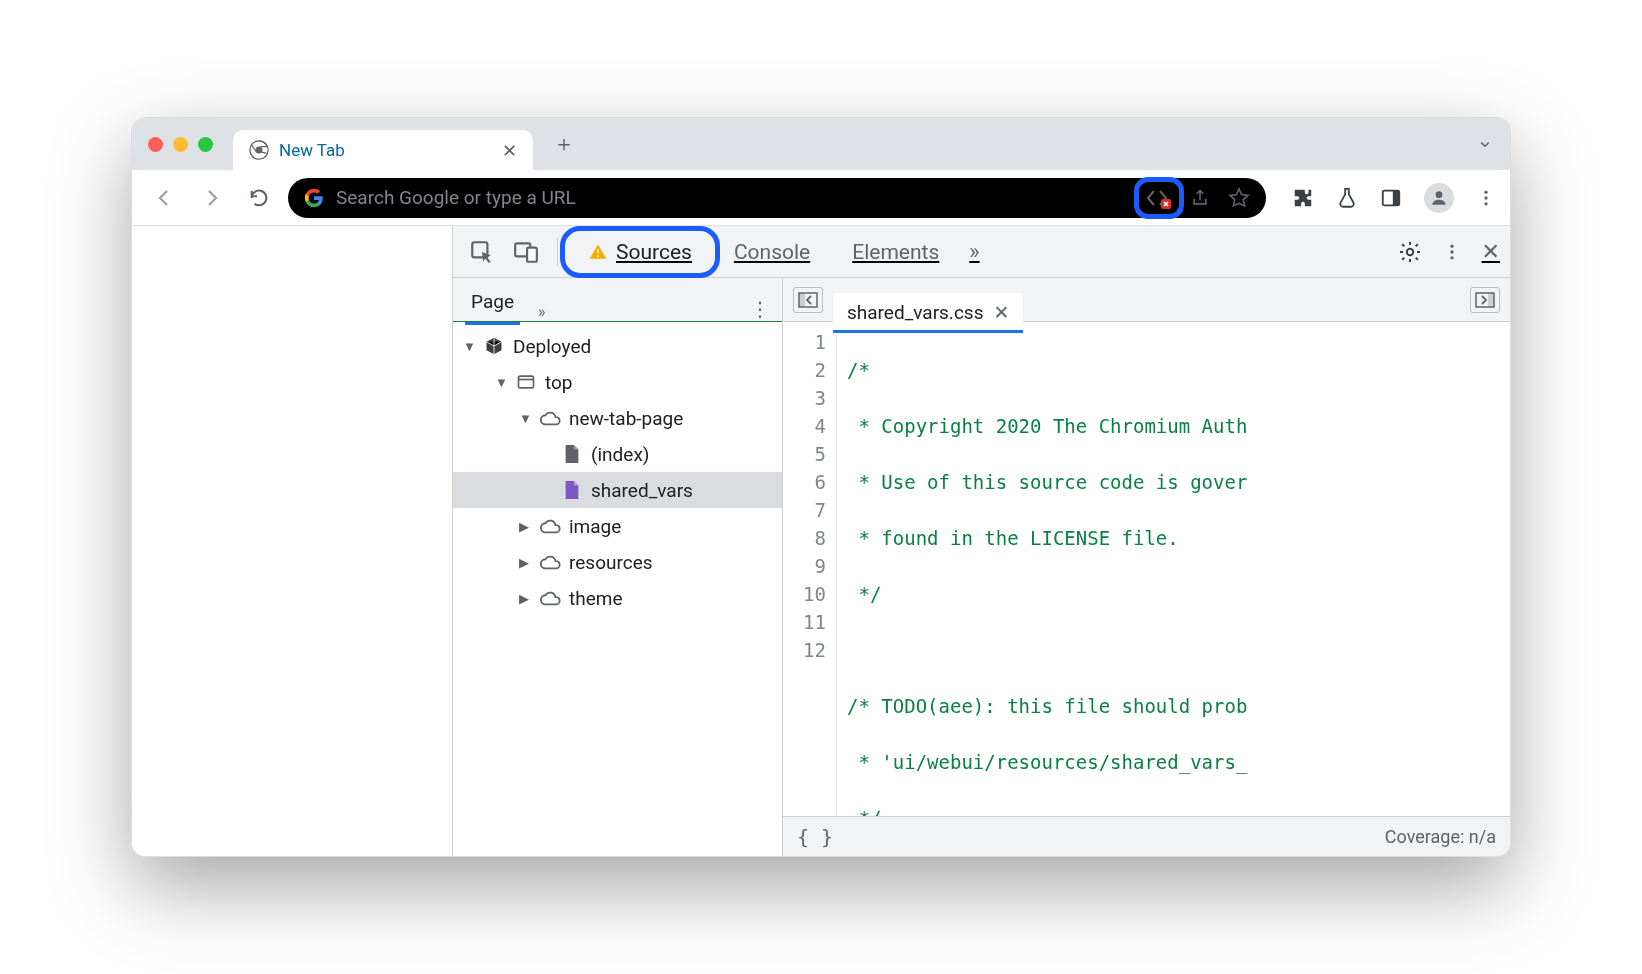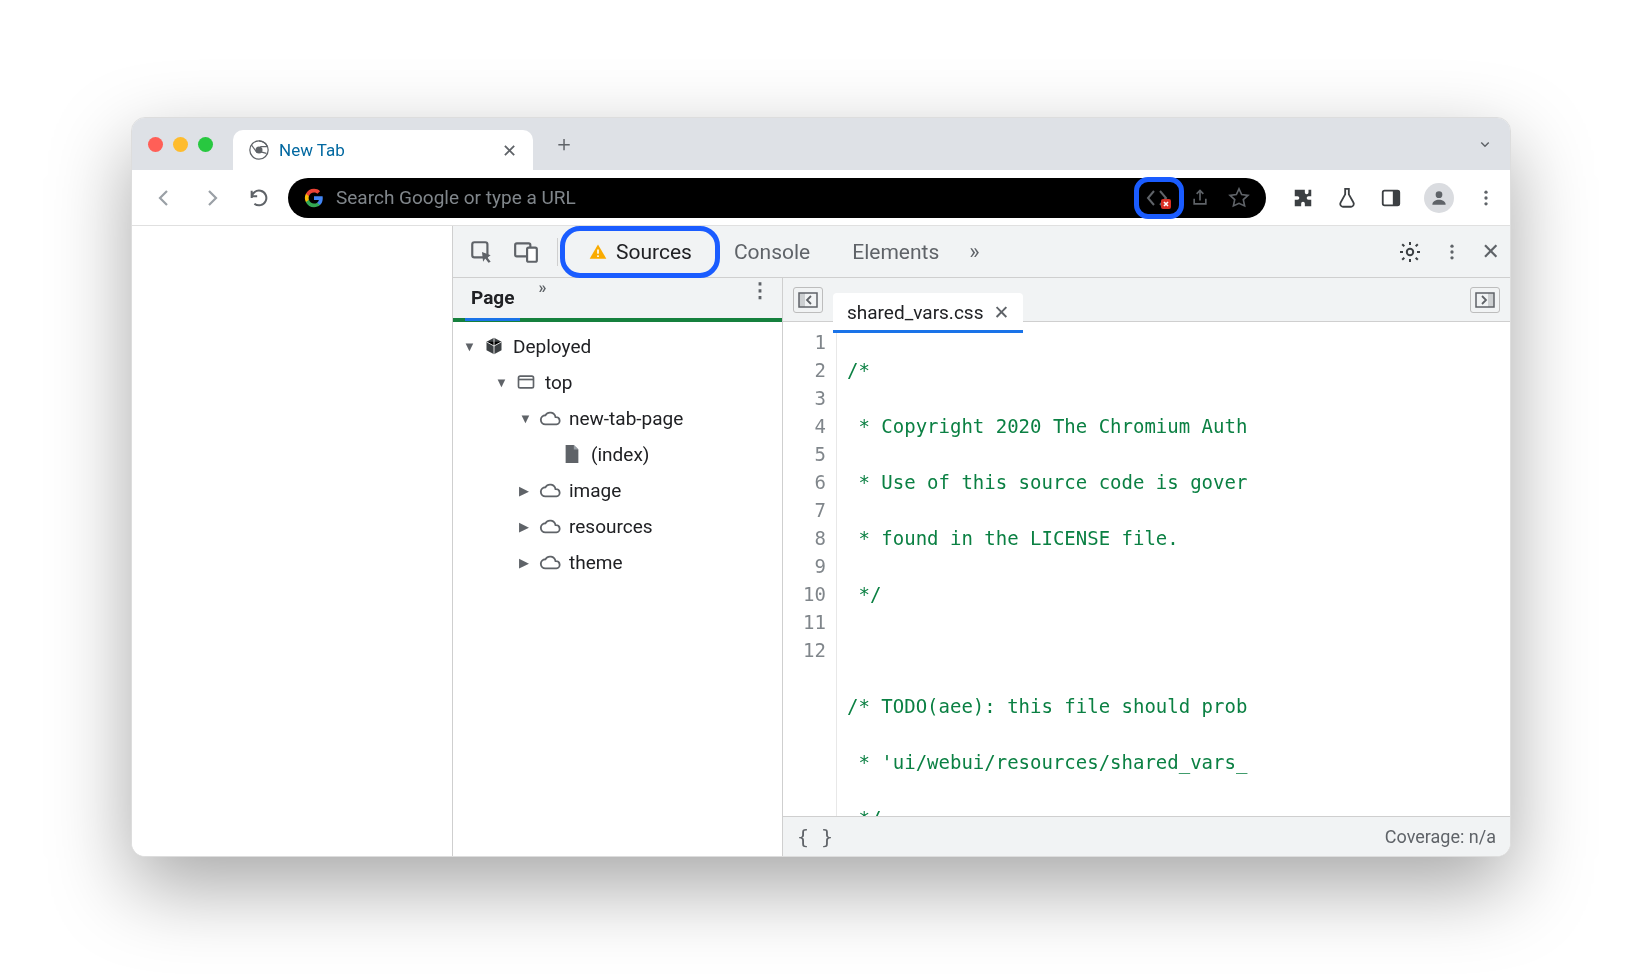--- a/index.html
+++ b/index.html
@@ -94,20 +94,21 @@
 .page-area { width: 320px; background: #fff; }
 .devtools { flex: 1; display: flex; flex-direction: column; border-left: 1px solid #cfcfcf; }
 .dt-tabbar {
   height: 52px;
   background: #f1f3f4;
   display: flex;
   align-items: center;
   padding: 0 10px;
   gap: 6px;
   border-bottom: 1px solid #cfcfcf;
+  text-decoration: underline;
 }
 .dt-tool { color: #5f6368; padding: 6px; }
 .dt-divider { width: 1px; height: 28px; background: #cfcfcf; margin: 0 6px; }
 .dt-tab {
   padding: 8px 18px;
   font-size: 21px;
   color: #5f6368;
   display: flex;
   align-items: center;
   gap: 8px;
@@ -132,25 +133,24 @@
 .sidebar {
   width: 330px;
   border-right: 1px solid #cfcfcf;
   display: flex;
   flex-direction: column;
 }
 .sidebar-tabs {
   height: 44px;
   background: #f1f3f4;
   display: flex;
-  align-items: flex-start;
+  align-items: flex-end;
   padding: 0 12px;
-  border-bottom: 4px solid #15803d;
+  border-bottom: 1px solid #15803d;
   gap: 14px;
-  font-weight: bold;
 }
 .sidebar-tab { font-size: 19px; color: #202124; padding: 8px 6px; position: relative; }
 .sidebar-tab.active::after {
   content: "";
   position: absolute;
   left: 0; right: 0; bottom: -4px;
   height: 3px;
   background: #1a73e8;
 }
 .sidebar-tabs .more { margin-left: 4px; color: #5f6368; }
@@ -441,20 +441,30 @@
             <div class="tree-row">
               <span class="spacer" style="width:90px"></span>
               <span class="ticon">
                 <svg width="18" height="20" viewBox="0 0 18 22">
                     <path d="M2 1h9l5 5v15H2V1z" fill="#5f6368"></path>
                     <path d="M11 1v5h5" fill="#9aa0a6"></path>
                   </svg>
               </span>
               <span>(index)</span>
             </div>
+            <div class="tree-row selected">
+              <span class="spacer" style="width:90px"></span>
+              <span class="ticon">
+                <svg width="18" height="20" viewBox="0 0 18 22">
+                    <path d="M2 1h9l5 5v15H2V1z" fill="#7e57c2"></path>
+                    <path d="M11 1v5h5" fill="#b39ddb"></path>
+                  </svg>
+              </span>
+              <span>shared_vars</span>
+            </div>
             <div class="tree-row">
               <span class="spacer" style="width:48px"></span>
               <span class="arrow">▶</span>
               <span class="ticon">
                 <svg width="22" height="18" viewBox="0 0 24 18">
                     <path d="M7 16a5 5 0 0 1 0-10 6 6 0 0 1 11 2 4 4 0 0 1 1 8H7z" fill="none" stroke="#5f6368" stroke-width="2"></path>
                   </svg>
               </span>
               <span>image</span>
             </div>

